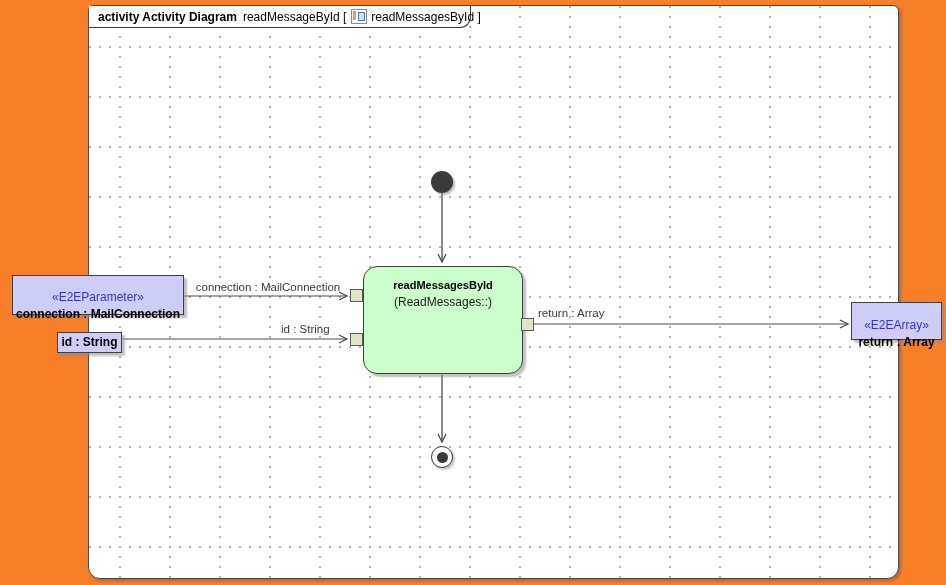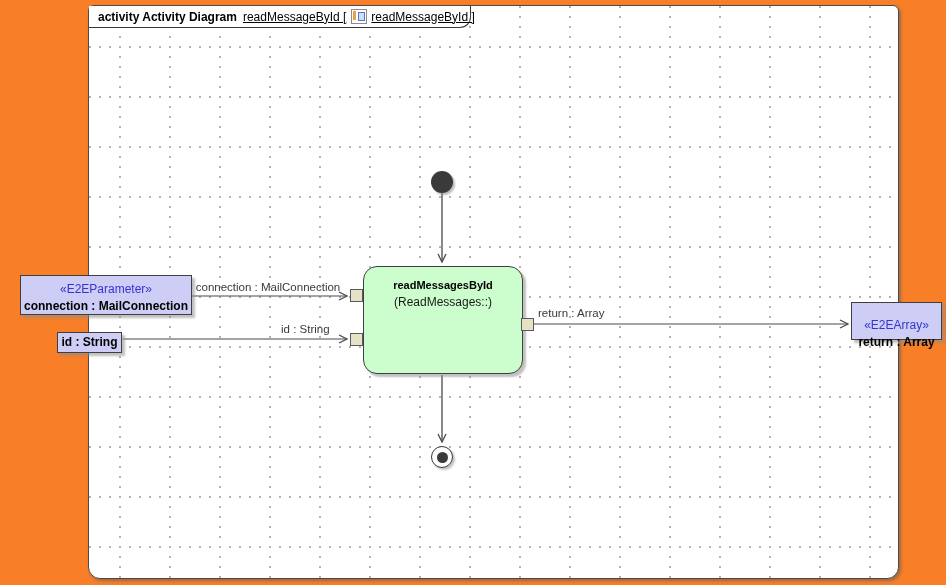--- a/index.html
+++ b/index.html
@@ -31,21 +31,21 @@
     position:absolute;left:89px;top:6px;height:21px;width:372px;
     background:#ffffff;
     border-right:1.5px solid #3a3a3a;
     border-bottom:1.5px solid #3a3a3a;
     border-bottom-right-radius:11px;
     display:flex;align-items:center;
     padding-left:9px;white-space:nowrap;
     font-size:12px;color:#000;z-index:5;
   }
   .tab .kw{font-weight:bold;margin-right:6px;}
-  .tab .nm{margin-right:4px;text-decoration:underline;}
+  .tab .nm{margin-right:4px;}
   .tab-icon{
     width:14px;height:13px;border:1px solid #8a8a8a;background:#fff;
     position:relative;margin:0 4px 0 1px;flex:0 0 auto;
   }
   .tab-icon::before{
     content:"";position:absolute;left:1px;top:1px;width:3px;height:9px;
     background:#e8a04a;
   }
   .tab-icon::after{
     content:"";position:absolute;left:6px;top:2px;width:5px;height:7px;
@@ -85,21 +85,21 @@
   #pin-return{left:521px;top:318px;}
 
   
   .obj-box{
     position:absolute;background:#CDCDF6;border:1px solid #3f3f3f;
     box-shadow:3px 3px 2px rgba(140,140,140,0.55);
     box-sizing:border-box;text-align:center;z-index:4;color:#000;
   }
   .obj-box .stereo{font-size:12px;color:#3434CF;line-height:17px;}
   .obj-box .name{font-size:12px;font-weight:bold;line-height:16px;}
-  #box-connection{left:20px;top:275px;width:172px;height:40px;padding-top:5px;}
+  #box-connection{left:12px;top:275px;width:172px;height:40px;padding-top:13px;}
   #box-id{left:57px;top:332px;width:65px;height:21px;line-height:19px;}
   #box-id .name{line-height:19px;}
   #box-return{left:851px;top:302px;width:91px;height:38px;padding-top:14px;}
 
   
   .flow-label{
     position:absolute;font-size:11.5px;color:#3a3a3a;white-space:nowrap;z-index:3;
   }
   #lbl-connection{left:192px;top:281px;width:152px;text-align:center;}
   #lbl-id{left:281px;top:323px;}
@@ -112,21 +112,21 @@
 <body>
 
 <div id="screen">
 
   <div class="canvas"></div>
 
   <div class="tab">
     <span class="kw">activity Activity Diagram</span>
     <span class="nm">readMessageById [</span>
     <span class="tab-icon"></span>
-    <span class="nm">readMessageById ]</span>
+    <span class="nm">readMessagesById ]</span>
   </div>
 
   <svg class="edges" viewBox="0 0 946 585">
     <defs>
       <marker id="openArrow" markerWidth="12" markerHeight="10" refX="9" refY="5" orient="auto" markerUnits="userSpaceOnUse">
         <path d="M1,1 L9,5 L1,9" fill="none" stroke="#4a4a4a" stroke-width="1.3"></path>
       </marker>
     </defs>
     <line x1="442" y1="193" x2="442" y2="262" stroke="#4a4a4a" stroke-width="1.3" marker-end="url(#openArrow)"></line>
     <line x1="442" y1="375" x2="442" y2="442" stroke="#4a4a4a" stroke-width="1.3" marker-end="url(#openArrow)"></line>

